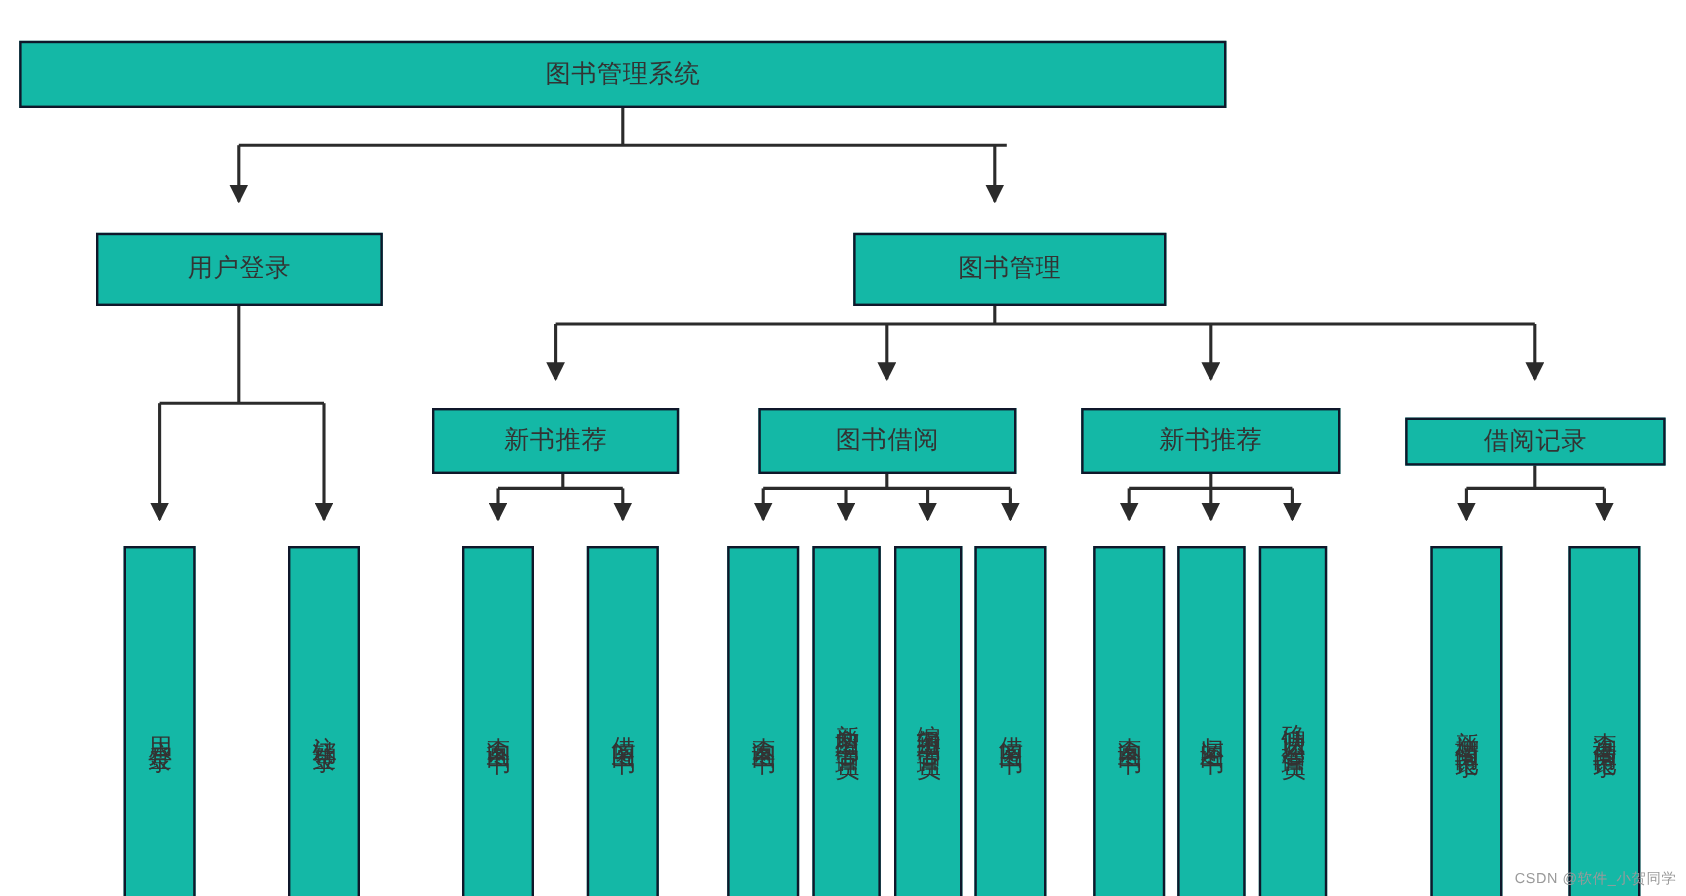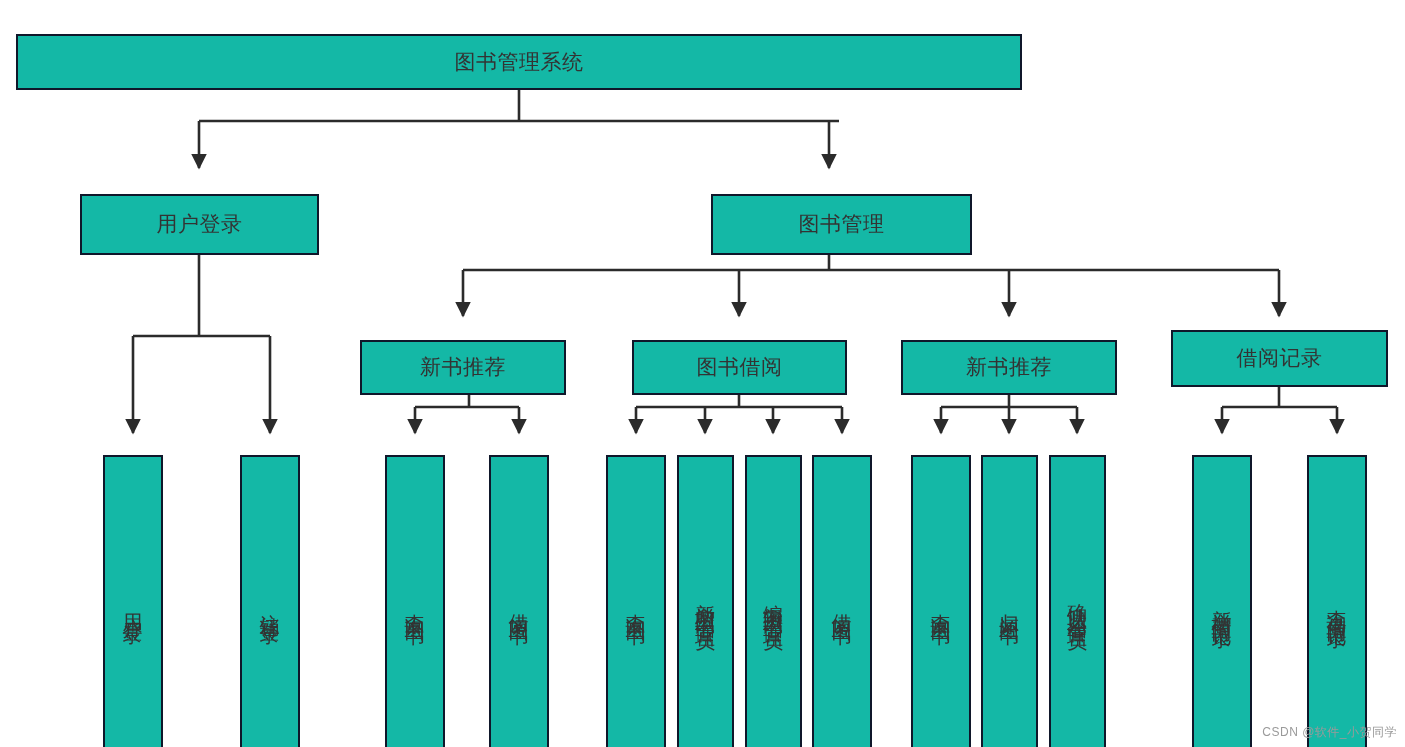--- a/index.html
+++ b/index.html
@@ -137,21 +137,21 @@
 
   <div class="node horiz" style="left:360px; top:318px; width:206px; height:55px;">
     <span class="lbl">新书推荐</span>
   </div>
   <div class="node horiz" style="left:632px; top:318px; width:215px; height:55px;">
     <span class="lbl">图书借阅</span>
   </div>
   <div class="node horiz" style="left:901px; top:318px; width:216px; height:55px;">
     <span class="lbl">新书推荐</span>
   </div>
-  <div class="node horiz" style="left:1171px; top:308px; width:217px; height:57px;">
+  <div class="node horiz" style="left:1171px; top:326px; width:217px; height:40px;">
     <span class="lbl">借阅记录</span>
   </div>
 
   <div class="node vert" style="left:103px; top:433px; width:60px; height:302px;">
     <span class="lbl">用户登录</span>
   </div>
   <div class="node vert" style="left:240px; top:433px; width:60px; height:302px;">
     <span class="lbl">注销登录</span>
   </div>
 

